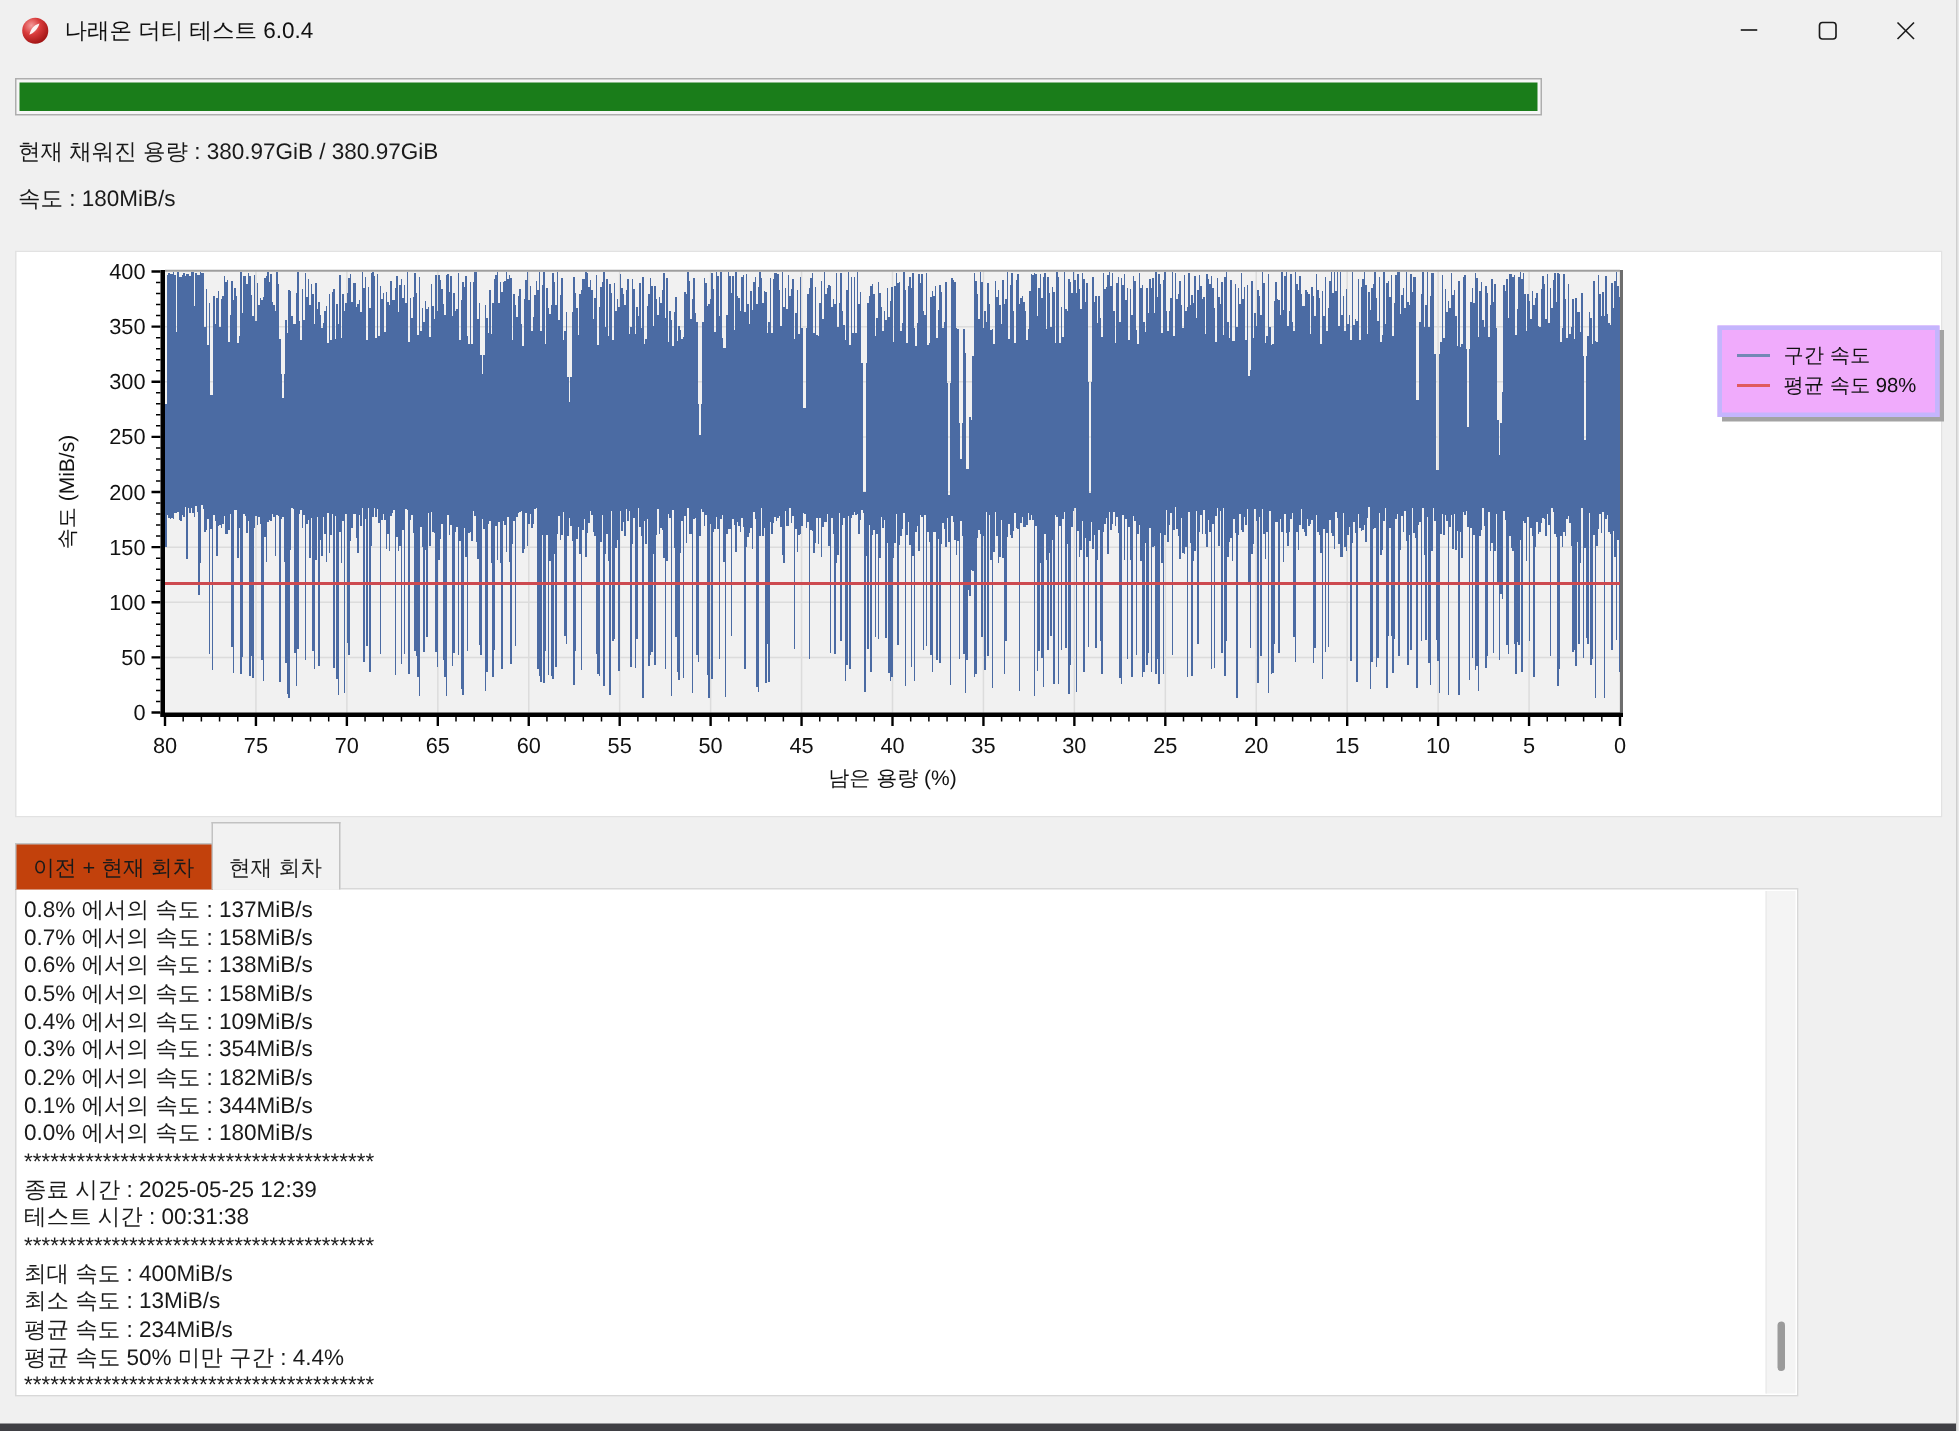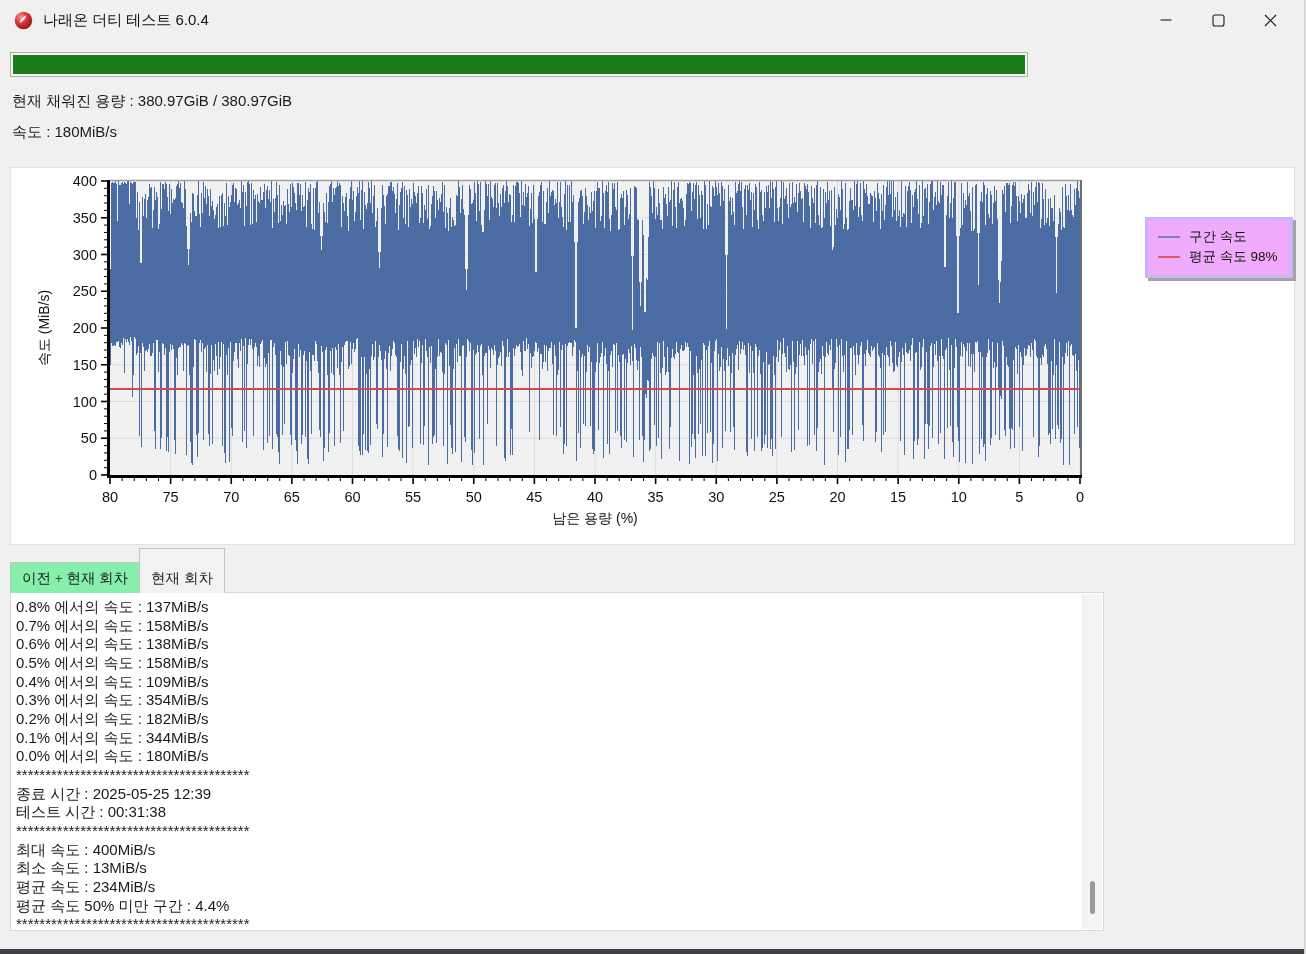--- a/index.html
+++ b/index.html
@@ -54,31 +54,30 @@
   .legend-swatch{width:22px;height:0;border-top-width:2px;border-top-style:solid;margin-right:9px;}
   .legend-label{font-size:13.5px;color:#111;}
   
   .tabs{position:absolute;left:10px;top:566px;display:flex;align-items:flex-end;height:27px;z-index:3;}
   .tab{
     font-size:14.5px;padding:4px 11px 5px 11px;
     border:1px solid #c2c2c2;border-bottom:none;
     white-space:nowrap;cursor:default;
   }
   .tab.active{
-    background:#86efac;position:relative;z-index:4;
+    background:#c2410c;position:relative;z-index:4;
     padding-top:6px;
-    font-family:Liberation Serif, serif;
   }
   .tab.inactive{
     background:#f2f2f2;color:#222;
     padding-top:20px;margin-left:-1px;
   }
   
   .logbox{
-    position:absolute;left:10px;top:592px;width:1094px;height:339px;
+    position:absolute;left:10px;top:592px;width:1189px;height:339px;
     background:#ffffff;border:1px solid #d8d8d8;box-sizing:border-box;
     overflow:hidden;z-index:2;
   }
   .log-lines{padding:5px 26px 0 5px;font-size:15px;line-height:18.65px;white-space:pre;}
   .log-scrollbar{
     position:absolute;top:1px;right:1px;bottom:1px;width:19px;
     background:#f4f4f4;border-left:1px solid #ececec;
   }
   .log-scroll-thumb{
     position:absolute;left:7px;width:5px;height:33px;top:287px;

